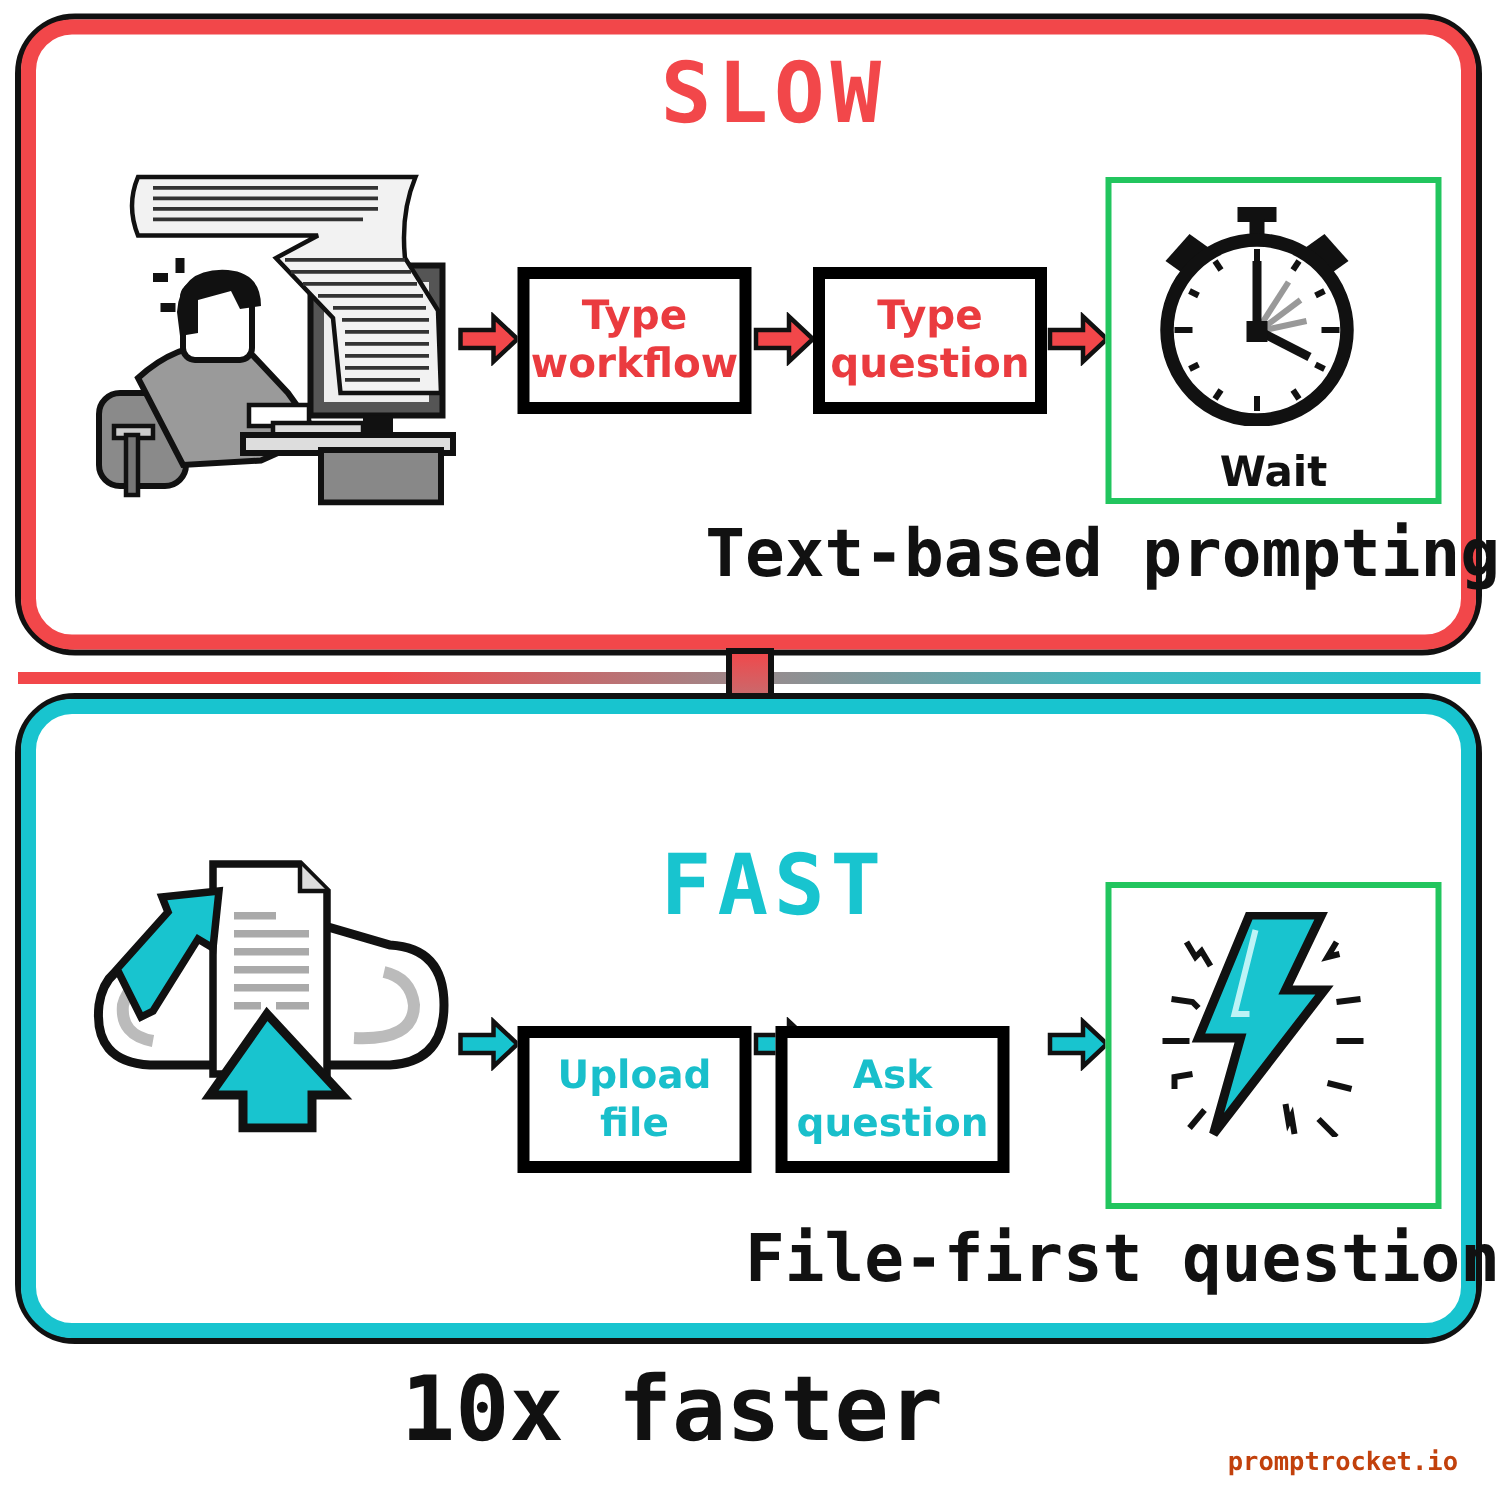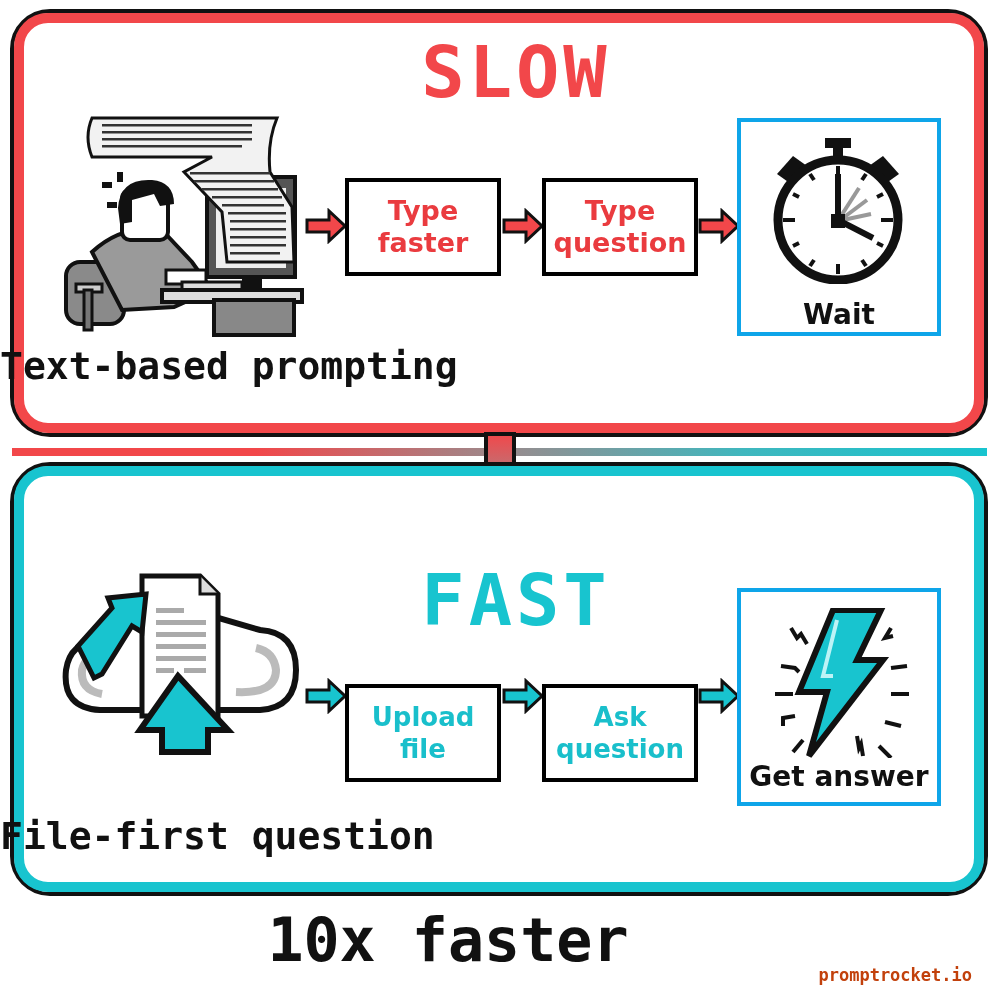--- a/index.html
+++ b/index.html
@@ -8,36 +8,36 @@
 
   .panel { position: absolute; left: 10px; width: 978px; border-radius: 40px; background: #fff; }
   .panel .outer { position: absolute; inset: 0; border: 4px solid #111; border-radius: 40px; }
   .panel .inner { position: absolute; inset: 4px; border: 10px solid; border-radius: 34px; }
   #slow-panel { top: 9px; height: 428px; }
   #slow-panel .inner { border-color: #f2474a; }
   #fast-panel { top: 462px; height: 434px; }
   #fast-panel .inner { border-color: #18c4cf; }
 
   .heading { position: absolute; left: 0; width: 1000px; text-align: center;
-    font-family: "DejaVu Sans Mono", monospace; font-weight: bold; font-size: 72px; letter-spacing: 4px; padding-left: 32px; }
+    font-family: "DejaVu Sans Mono", monospace; font-weight: bold; font-size: 56px; letter-spacing: 4px; padding-left: 32px; }
   #slow-heading { top: 30px; color: #f2474a; }
   #fast-heading { top: 526px; color: #18c4cf; margin-top: 32px; }
 
-  .caption { position: absolute; left: 0; width: 1000px; text-align: left;
-    font-family: "DejaVu Sans Mono", monospace; font-weight: bold; font-size: 38px; color: #111; }
+  .caption { position: absolute; left: 0; width: 1000px; text-align: right;
+    font-family: "DejaVu Sans Mono", monospace; font-weight: bold; font-size: 44px; color: #111; }
   #slow-caption { top: 344px; }
   #fast-caption { top: 814px; }
 
-  .step { position: absolute; width: 156px; height: 98px; border: 4px solid #000000; background: #fff;
+  .step { position: absolute; width: 156px; height: 98px; border: 8px solid #000000; background: #fff;
     display: flex; flex-direction: column; align-items: center; justify-content: center;
     font-family: "DejaVu Sans", sans-serif; font-weight: bold; font-size: 27px; line-height: 32px; text-align: center; }
   .step.red { color: #ea3b3f; }
   .step.cyan { color: #19bfcb; font-size: 26px; margin-top: 37px; }
 
-  .result { position: absolute; width: 204px; border: 4px solid #0ea5e9; background: #fff; }
+  .result { position: absolute; width: 224px; border: 4px solid #22c55e; background: #fff; }
   .result .label { position: absolute; left: 0; right: 0; text-align: center;
     font-family: "DejaVu Sans", sans-serif; font-weight: bold; font-size: 28px; color: #111; }
 
   .flow-arrow { position: absolute; }
 
   #divider { position: absolute; left: 12px; top: 448px; width: 975px; height: 8px;
     background: linear-gradient(to right, #f2474a 0%, #f2474a 25%, #9b8a8c 50%, #3fb7be 75%, #18c4cf 100%); }
 
   #tagline { position: absolute; left: 0; width: 896px; top: 905px; text-align: center;
     font-family: "DejaVu Sans Mono", monospace; font-weight: bold; font-size: 60px; color: #111; }
@@ -96,21 +96,21 @@
       <rect x="168" y="132" width="56" height="2.5"></rect>
     <rect x="168" y="140" width="50" height="2.5"></rect>
   </g>
 </svg>
 
 <svg class="flow-arrow" style="left:305px;top:208px;" width="42" height="36" viewBox="0 0 42 36">
   <path d="M2 12 H24 V3 L40 18 L24 33 V24 H2 Z" fill="#f2474a" stroke="#111" stroke-width="3" stroke-linejoin="miter"></path>
 </svg>
 <div class="step red" style="left:345px;top:178px;">
   <span>Type</span>
-  <span>faster</span>
+  <span>workflow</span>
 </div>
 <svg class="flow-arrow" style="left:502px;top:208px;" width="42" height="36" viewBox="0 0 42 36">
   <path d="M2 12 H24 V3 L40 18 L24 33 V24 H2 Z" fill="#f2474a" stroke="#111" stroke-width="3"></path>
 </svg>
 <div class="step red" style="left:542px;top:178px;">
   <span>Type</span>
   <span>question</span>
 </div>
 <svg class="flow-arrow" style="left:698px;top:208px;" width="42" height="36" viewBox="0 0 42 36">
   <path d="M2 12 H24 V3 L40 18 L24 33 V24 H2 Z" fill="#f2474a" stroke="#111" stroke-width="3"></path>
@@ -194,21 +194,21 @@
 <svg class="flow-arrow" style="left:305px;top:678px;" width="42" height="36" viewBox="0 0 42 36">
   <path d="M2 12 H24 V3 L40 18 L24 33 V24 H2 Z" fill="#18c4cf" stroke="#111" stroke-width="3"></path>
 </svg>
 <div class="step cyan" style="left:345px;top:647px;">
   <span>Upload</span>
   <span>file</span>
 </div>
 <svg class="flow-arrow" style="left:502px;top:678px;" width="42" height="36" viewBox="0 0 42 36">
   <path d="M2 12 H24 V3 L40 18 L24 33 V24 H2 Z" fill="#18c4cf" stroke="#111" stroke-width="3"></path>
 </svg>
-<div class="step cyan" style="left:542px;top:647px;">
+<div class="step cyan" style="left:517px;top:647px;">
   <span>Ask</span>
   <span>question</span>
 </div>
 <svg class="flow-arrow" style="left:698px;top:678px;" width="42" height="36" viewBox="0 0 42 36">
   <path d="M2 12 H24 V3 L40 18 L24 33 V24 H2 Z" fill="#18c4cf" stroke="#111" stroke-width="3"></path>
 </svg>
 
 <div class="result" style="left:737px;top:588px;height:218px;">
   <svg style="position:absolute;left:20px;top:16px;" width="160" height="150" viewBox="0 0 160 150">
     <g stroke="#111" stroke-width="4" fill="none">
@@ -220,19 +220,18 @@
       <path d="M130 20 L124 30 L132 28"></path>
         <path d="M130 60 L146 58"></path>
         <path d="M130 86 H148"></path>
       <path d="M124 114 L140 118"></path>
         <path d="M118 138 L130 150"></path>
         <path d="M96 128 L98 140 L100 136 L102 148"></path>
     </g>
     <path d="M72 2 H120 L96 52 H122 L48 148 L66 84 H38 Z" fill="#18c4cf" stroke="#111" stroke-width="6" stroke-linejoin="miter"></path>
     <path d="M76 12 L62 68 H72" fill="none" stroke="#bdf3f6" stroke-width="4"></path>
   </svg>
-  <div class="label" style="top:168px;">Get answer</div>
 </div>
 
 <div id="fast-caption" class="caption">File-first question</div>
 
 <div id="tagline">10x faster</div>
 <div id="watermark">promptrocket.io</div>
 
 </body></html>

